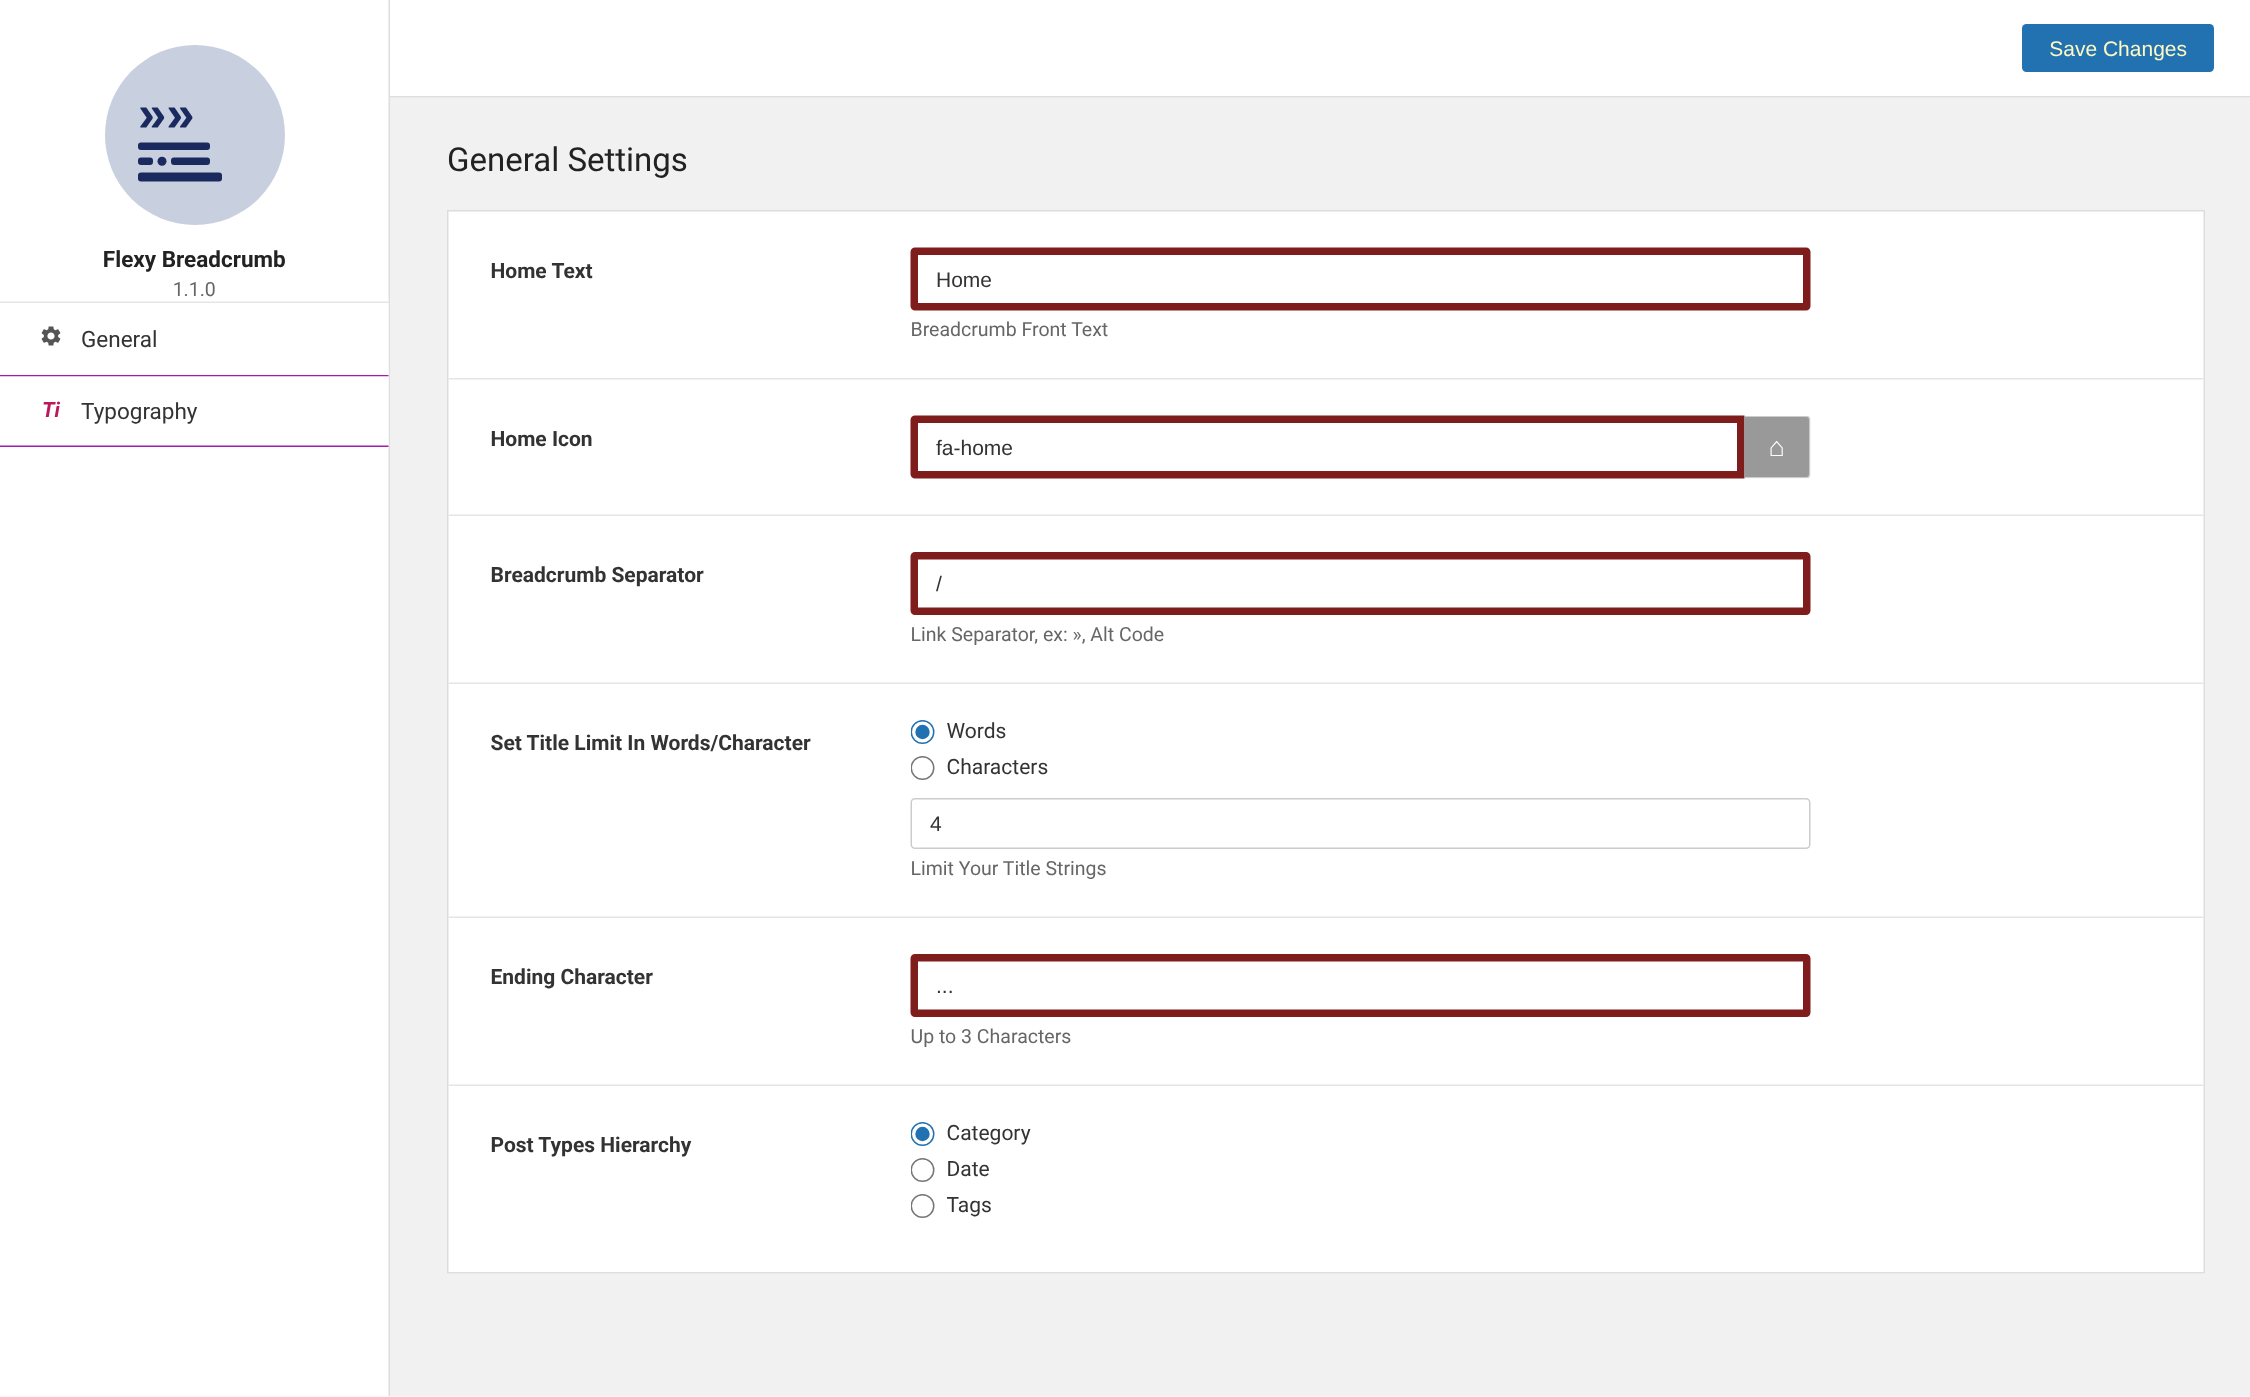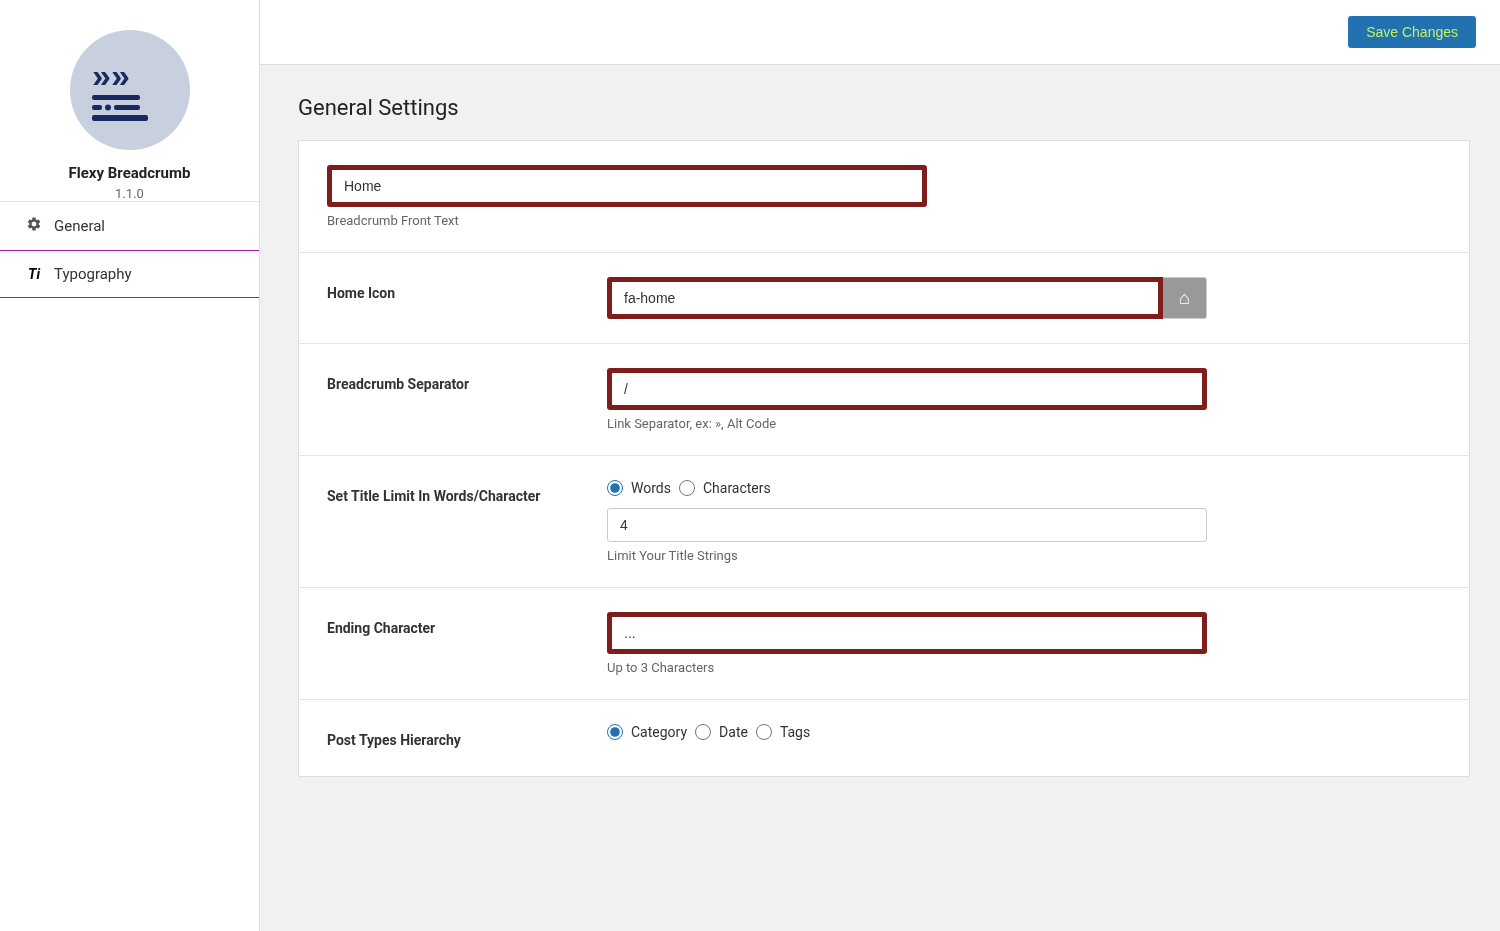--- a/index.html
+++ b/index.html
@@ -91,21 +91,21 @@
       border-bottom: 1px solid #ddd;
       height: 65px;
       display: flex;
       align-items: center;
       justify-content: flex-end;
       padding: 0 24px;
     }
 
     .save-btn {
       background: #2271b1;
-      color: #bef264;
+      color: #fef9c3;
       border: none;
       border-radius: 3px;
       padding: 8px 18px;
       font-size: 14px;
       cursor: pointer;
       font-weight: 500;
     }
 
     .settings-body {
       padding: 30px 30px 30px 38px;
@@ -184,20 +184,21 @@
       display: flex;
       align-items: center;
       justify-content: center;
       cursor: pointer;
       color: #fff;
       font-size: 18px;
     }
 
     .radio-group {
       display: flex;
+      flex-direction: column;
       gap: 8px;
       margin-bottom: 12px;
     }
 
     .radio-label {
       display: flex;
       align-items: center;
       gap: 8px;
       cursor: pointer;
       font-size: 14px;
@@ -247,38 +248,39 @@
     <nav class="sidebar-nav">
       <div class="sidebar-item">
         <span class="item-icon">
           <svg width="16" height="16" viewBox="0 0 24 24" fill="currentColor">
             <path d="M19.14,12.94c0.04-0.3,0.06-0.61,0.06-0.94c0-0.32-0.02-0.64-0.07-0.94l2.03-1.58c0.18-0.14,0.23-0.41,0.12-0.61 l-1.92-3.32c-0.12-0.22-0.37-0.29-0.59-0.22l-2.39,0.96c-0.5-0.38-1.03-0.7-1.62-0.94L14.4,2.81c-0.04-0.24-0.24-0.41-0.48-0.41 h-3.84c-0.24,0-0.43,0.17-0.47,0.41L9.25,5.35C8.66,5.59,8.12,5.92,7.63,6.29L5.24,5.33c-0.22-0.08-0.47,0-0.59,0.22L2.74,8.87 C2.62,9.08,2.66,9.34,2.86,9.48l2.03,1.58C4.84,11.36,4.8,11.69,4.8,12s0.02,0.64,0.07,0.94l-2.03,1.58 c-0.18,0.14-0.23,0.41-0.12,0.61l1.92,3.32c0.12,0.22,0.37,0.29,0.59,0.22l2.39-0.96c0.5,0.38,1.03,0.7,1.62,0.94l0.36,2.54 c0.05,0.24,0.24,0.41,0.48,0.41h3.84c0.24,0,0.44-0.17,0.47-0.41l0.36-2.54c0.59-0.24,1.13-0.56,1.62-0.94l2.39,0.96 c0.22,0.08,0.47,0,0.59-0.22l1.92-3.32c0.12-0.22,0.07-0.47-0.12-0.61L19.14,12.94z M12,15.6c-1.98,0-3.6-1.62-3.6-3.6 s1.62-3.6,3.6-3.6s3.6,1.62,3.6,3.6S13.98,15.6,12,15.6z"></path>
           </svg>
         </span>
         <span>General</span>
       </div>
       <div class="sidebar-item">
-        <span class="item-icon" style="font-weight:700; font-size:14px; font-style:italic; color:#000000;">Ti</span>
+        <span class="item-icon" style="font-weight:700; font-size:14px; font-style:italic; color:#be185d;">Ti</span>
         <span>Typography</span>
       </div>
     </nav>
   </aside>
 
   <div class="main-content">
 
     <div class="top-bar">
       <button class="save-btn">Save Changes</button>
     </div>
 
     <div class="settings-body">
       <h1 class="settings-title">General Settings</h1>
 
       <div class="settings-panel">
 
         <div class="settings-row">
+          <div class="row-label">Home Text</div>
           <div class="row-content">
             <input type="text" class="text-input" value="Home" style="">
             <div class="input-hint">Breadcrumb Front Text</div>
           </div>
         </div>
 
         <div class="settings-row">
           <div class="row-label">Home Icon</div>
           <div class="row-content">
             <div class="icon-input-wrapper">

